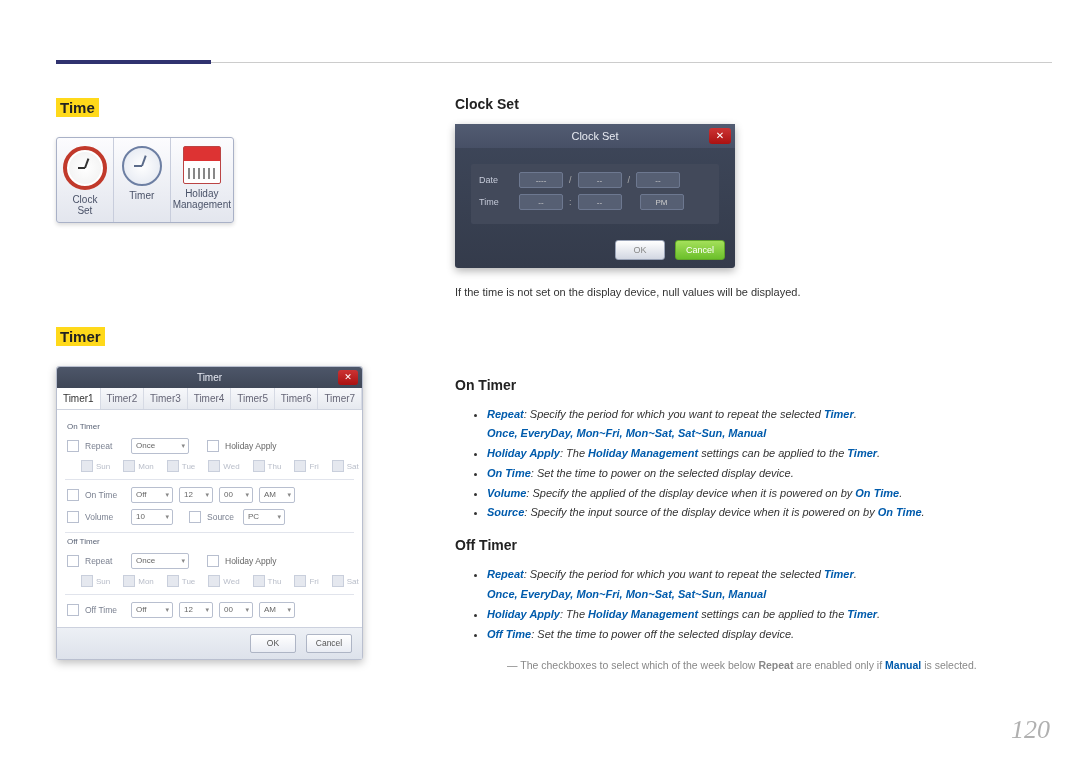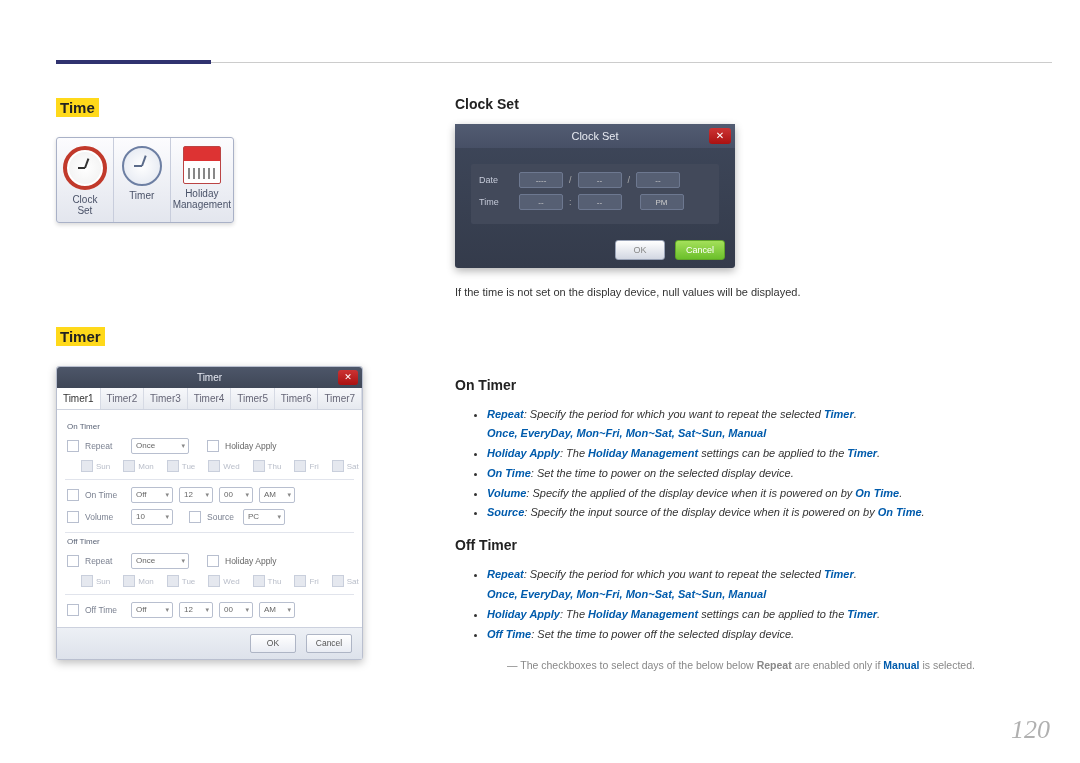--- a/index.html
+++ b/index.html
@@ -362,17 +362,17 @@
 
   <div class="section-title">Off Timer</div>
   <ul>
     <li><span class="blue">Repeat</span><span>: Specify the period for which you want to repeat the selected </span><span class="blue">Timer</span>.<br>
       <span class="indent2">Once, EveryDay, Mon~Fri, Mon~Sat, Sat~Sun, Manual</span>
     </li>
     <li><span class="blue">Holiday Apply</span><span>: The </span><span class="blue">Holiday Management</span><span> settings can be applied to the </span><span class="blue">Timer</span>.</li>
     <li><span class="blue">Off Time</span><span>: Set the time to power off the selected display device.</span></li>
   </ul>
   <div class="note">
-    <span>The checkboxes to select days of the below below </span><b>Repeat</b><span> are enabled only if </span><span class="blue">Manual</span><span> is selected.</span>
+    <span>The checkboxes to select which of the week below </span><b>Repeat</b><span> are enabled only if </span><span class="blue">Manual</span><span> is selected.</span>
   </div>
 </div>
 
 <div class="page-num">120</div>
 
 </body></html>

